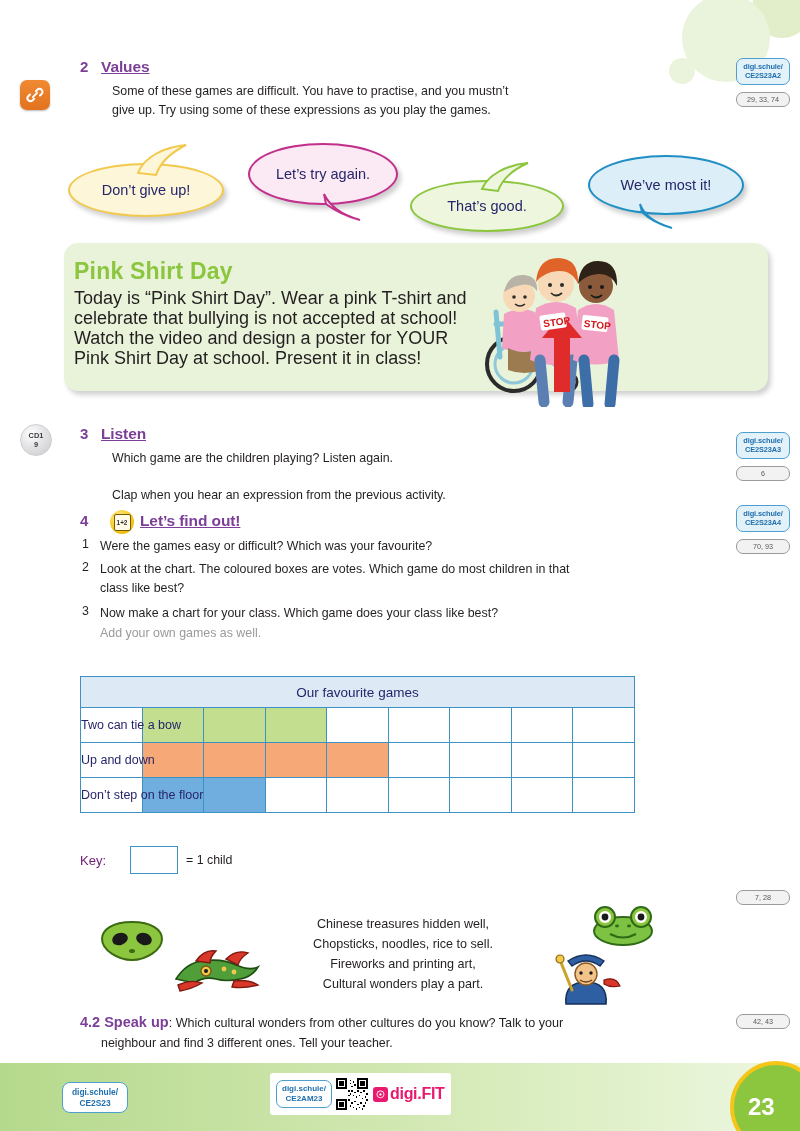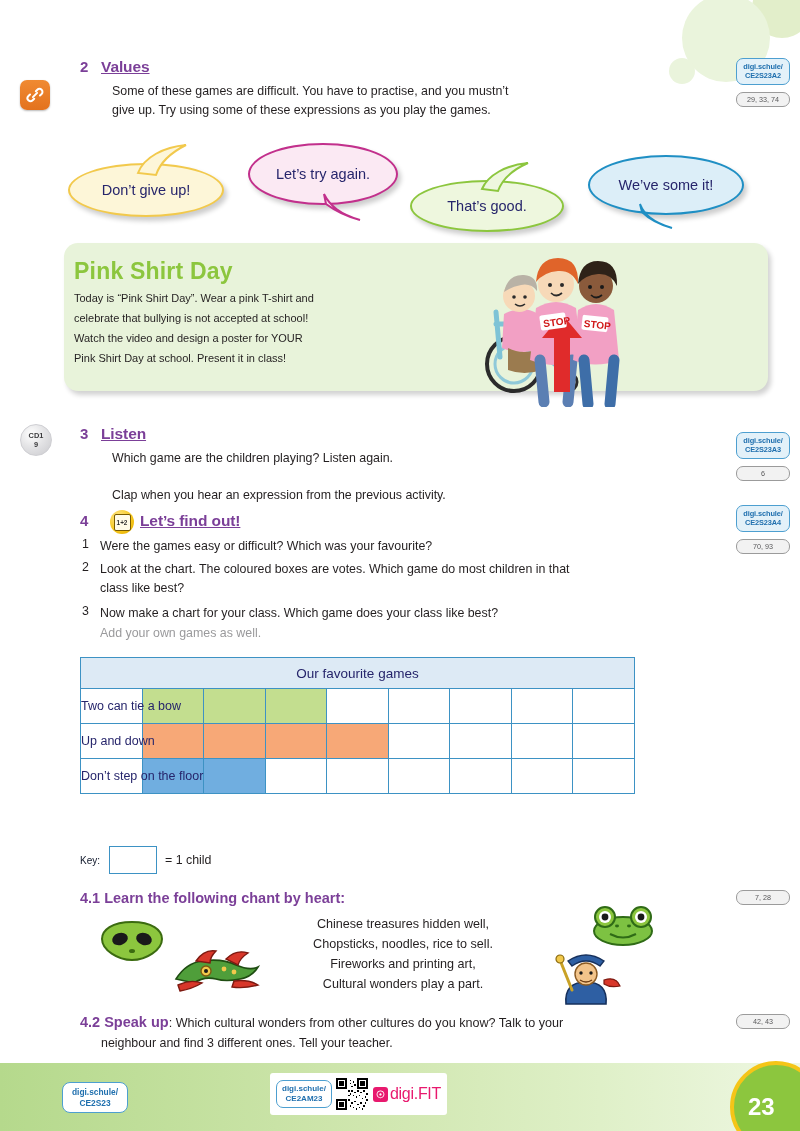--- a/index.html
+++ b/index.html
@@ -111,21 +111,21 @@
     box-shadow: 3px 4px 5px rgba(0,0,0,.18);
   }
   #psd-title {
     position: absolute; left: 74px; top: 258px;
     font-size: 23px; font-weight: bold;
     color: #8cc63e; letter-spacing: 0.2px;
   }
   #psd-body {
     position: absolute; left: 74px; top: 288px;
     width: 400px;
-    font-size: 11px; line-height: 20px;
+    font-size: 18px; line-height: 20px;
     color: #231f20;
   }
 
   
   #cd-icon {
     position: absolute; left: 20px; top: 424px;
     width: 30px; height: 30px; border-radius: 50%;
     background: radial-gradient(circle at 35% 30%, #ffffff 0%, #e4e4e6 45%, #c9c9cd 100%);
     border: 1px solid #cfcfd3;
     display:flex; flex-direction:column; align-items:center; justify-content:center;
@@ -154,20 +154,21 @@
     position:absolute; font-size:12.4px; line-height:19px; color:#231f20;
   }
   .li-sub { color:#9a9a9c; }
 
   
   #chart-wrap { position:absolute; left:80px; top:657px; }
   table.chart {
     border-collapse: collapse;
     table-layout: fixed;
     width: 555px;
+    margin-top: 19px;
   }
   table.chart td, table.chart th {
     border: 1.4px solid #3d92c4;
     height: 34px;
     padding: 0;
   }
   table.chart th.title {
     background: #ddeaf5;
     color: #26256b;
     font-size: 13.5px;
@@ -178,21 +179,21 @@
     width: 178px;
     padding-left: 7px;
     color: #26256b;
     font-size: 12.5px;
     white-space: nowrap;
   }
   td.vote { width: 61px; background: #ffffff; }
 
   
   #key-row { position:absolute; left:80px; top:846px; display:flex; align-items:center; }
-  #key-label { font-size:10px; color:#0f172a; margin-right:9px; }
+  #key-label { font-size:13px; color:#701a75; margin-right:24px; }
   #key-box {
     width:46px; height:26px; border:1.6px solid #3d92c4; background:#fff;
   }
   #key-eq { font-size:12.4px; color:#231f20; margin-left:8px; }
 
   
   .sub-head {
     position:absolute;
     color:#7b3f98; font-size:14.5px; font-weight:bold;
   }
@@ -226,21 +227,21 @@
     color:#1f6fae; font-size:8px; line-height:10px; font-weight:bold;
     text-align:center; padding:3px 5px; margin-right:4px;
   }
   #qr { width:32px; height:32px; }
   #digifit { display:flex; align-items:center; margin-left:5px; }
   #digifit .mark {
     width:15px; height:15px; background:#e8196e; border-radius:3px;
     color:#fff; font-size:10px; font-weight:bold; display:flex;
     align-items:center; justify-content:center; margin-right:2px;
   }
-  #digifit .txt { font-size:16px; font-weight:normal; color:#e8196e; letter-spacing:-0.3px; }
+  #digifit .txt { font-size:16px; font-weight:bold; color:#e8196e; letter-spacing:-0.3px; }
   #digifit .txt .fit { color:#e8196e; }
   #page-number {
     position:absolute; right:-22px; bottom:-22px;
     width:92px; height:92px; border-radius:50%;
     background:#8cc63e; border:4px solid #f5c518;
     display:flex; align-items:center; justify-content:flex-start;
     padding-left:14px;
     color:#ffffff; font-size:24px; font-weight:bold;
     box-sizing:border-box;
   }
@@ -291,21 +292,21 @@
   </svg>
 
   <div class="bubble" style="left:410px; top:180px; width:150px; height:48px; background:#eef7de; border:2px solid #8cc63e;">
     <span>That’s good.</span>
   </div>
   <svg class="tail" style="left:478px; top:161px;" width="58" height="32" viewBox="0 0 58 32">
     <path d="M4 28 C10 14, 28 4, 50 2 C34 9, 24 19, 20 30 Z" fill="#eef7de" stroke="#8cc63e" stroke-width="2"></path>
   </svg>
 
   <div class="bubble" style="left:588px; top:155px; width:152px; height:56px; background:#dceef8; border:2px solid #1f8fc4;">
-    <span>We’ve some it!</span>
+    <span>We’ve most it!</span>
   </div>
   <svg class="tail" style="left:636px; top:202px;" width="46" height="30" viewBox="0 0 46 30">
     <path d="M4 2 C8 12, 16 20, 36 26 C22 22, 12 16, 6 10 Z" fill="#dceef8" stroke="#1f8fc4" stroke-width="2"></path>
   </svg>
 
   <div id="psd-panel"></div>
   <div id="psd-title">Pink Shirt Day</div>
   <div id="psd-body">
     <div>Today is “Pink Shirt Day”. Wear a pink T-shirt and</div>
     <div>celebrate that bullying is not accepted at school!</div>
@@ -438,24 +439,20 @@
     </tbody>
       </table>
   </div>
 
   <div id="key-row">
     <span id="key-label">Key:</span>
     <span id="key-box"></span>
     <span id="key-eq">= 1 child</span>
   </div>
 
-  <div class="sub-head" style="left:80px; top:890px;">
-    <span>4.1</span>
-    <span>Learn the following chant by heart:</span>
-  </div>
   <div class="page-ref" style="right:10px; top:890px;">7, 28</div>
 
   <div class="chant-line" style="left:193px; top:915px;">Chinese treasures hidden well,</div>
   <div class="chant-line" style="left:193px; top:935px;">Chopsticks, noodles, rice to sell.</div>
   <div class="chant-line" style="left:193px; top:955px;">Fireworks and printing art,</div>
   <div class="chant-line" style="left:193px; top:975px;">Cultural wonders play a part.</div>
 
   <svg class="art" style="left:100px; top:920px;" width="64" height="42" viewBox="0 0 64 42">
     <path d="M32 2 C52 2 62 10 62 19 C62 30 46 40 32 40 C18 40 2 30 2 19 C2 10 12 2 32 2 Z" fill="#8cc63e" stroke="#3b6b10" stroke-width="2"></path>
     <ellipse cx="20" cy="19" rx="8" ry="6" fill="#1a1a1a" transform="rotate(-18 20 19)"></ellipse>

